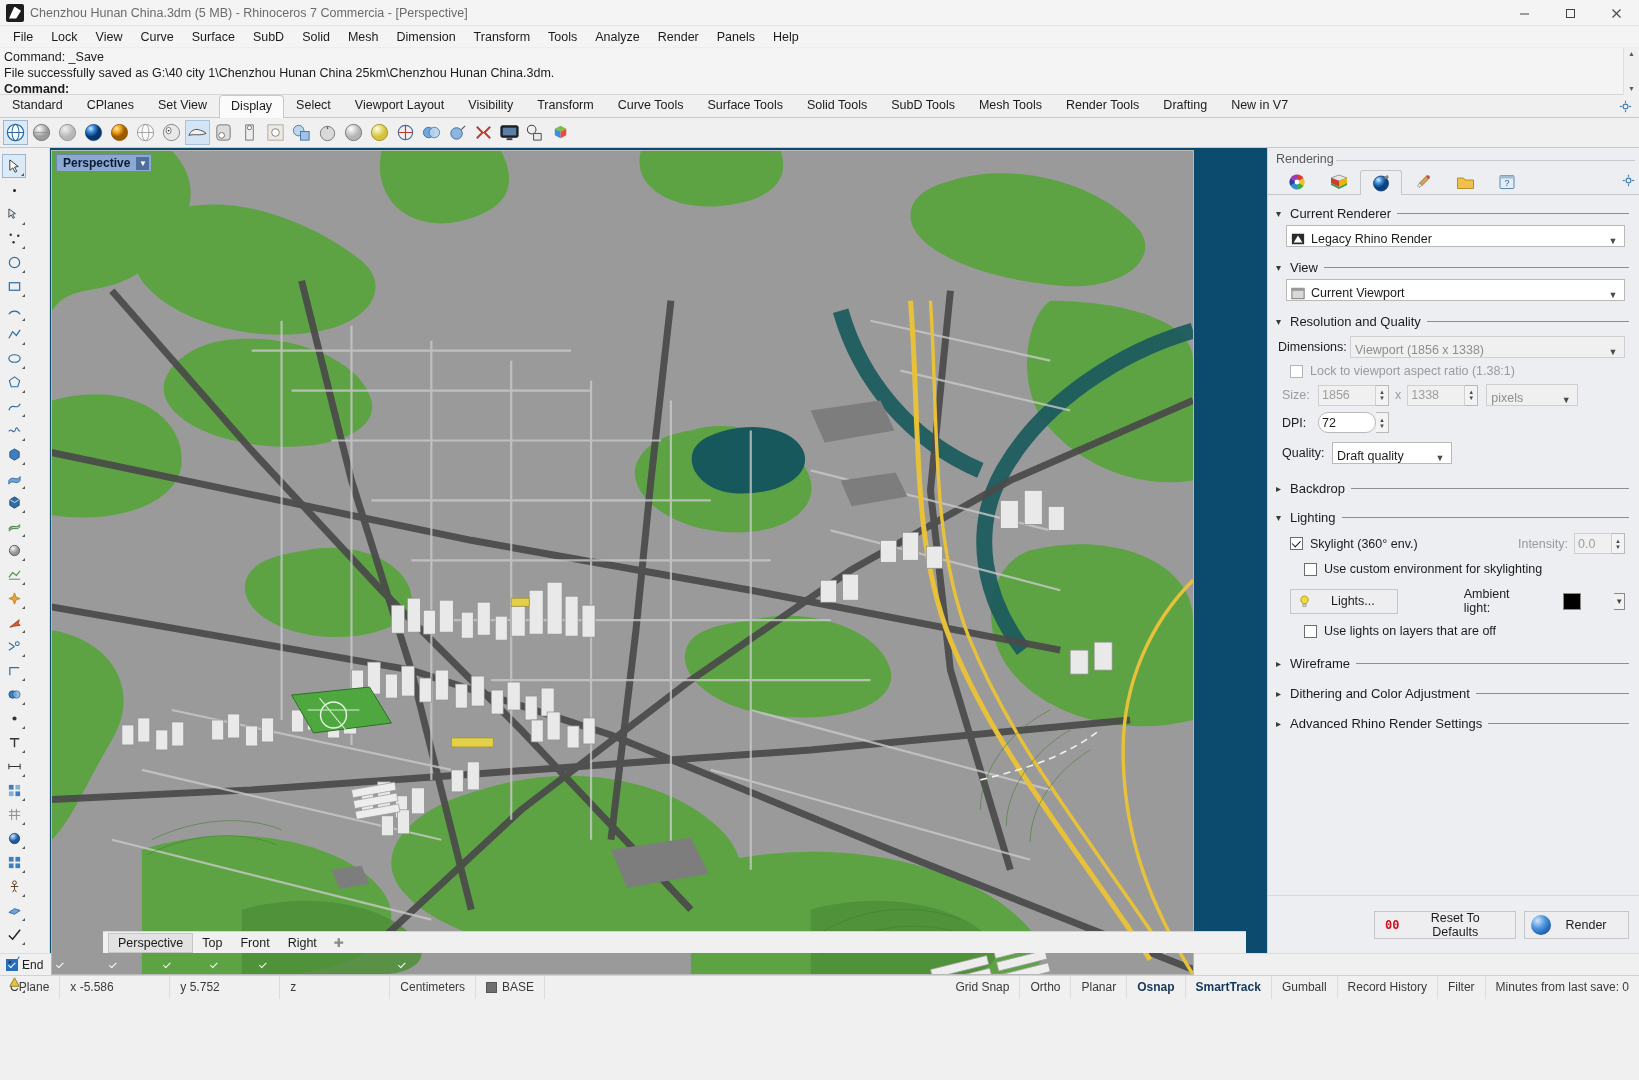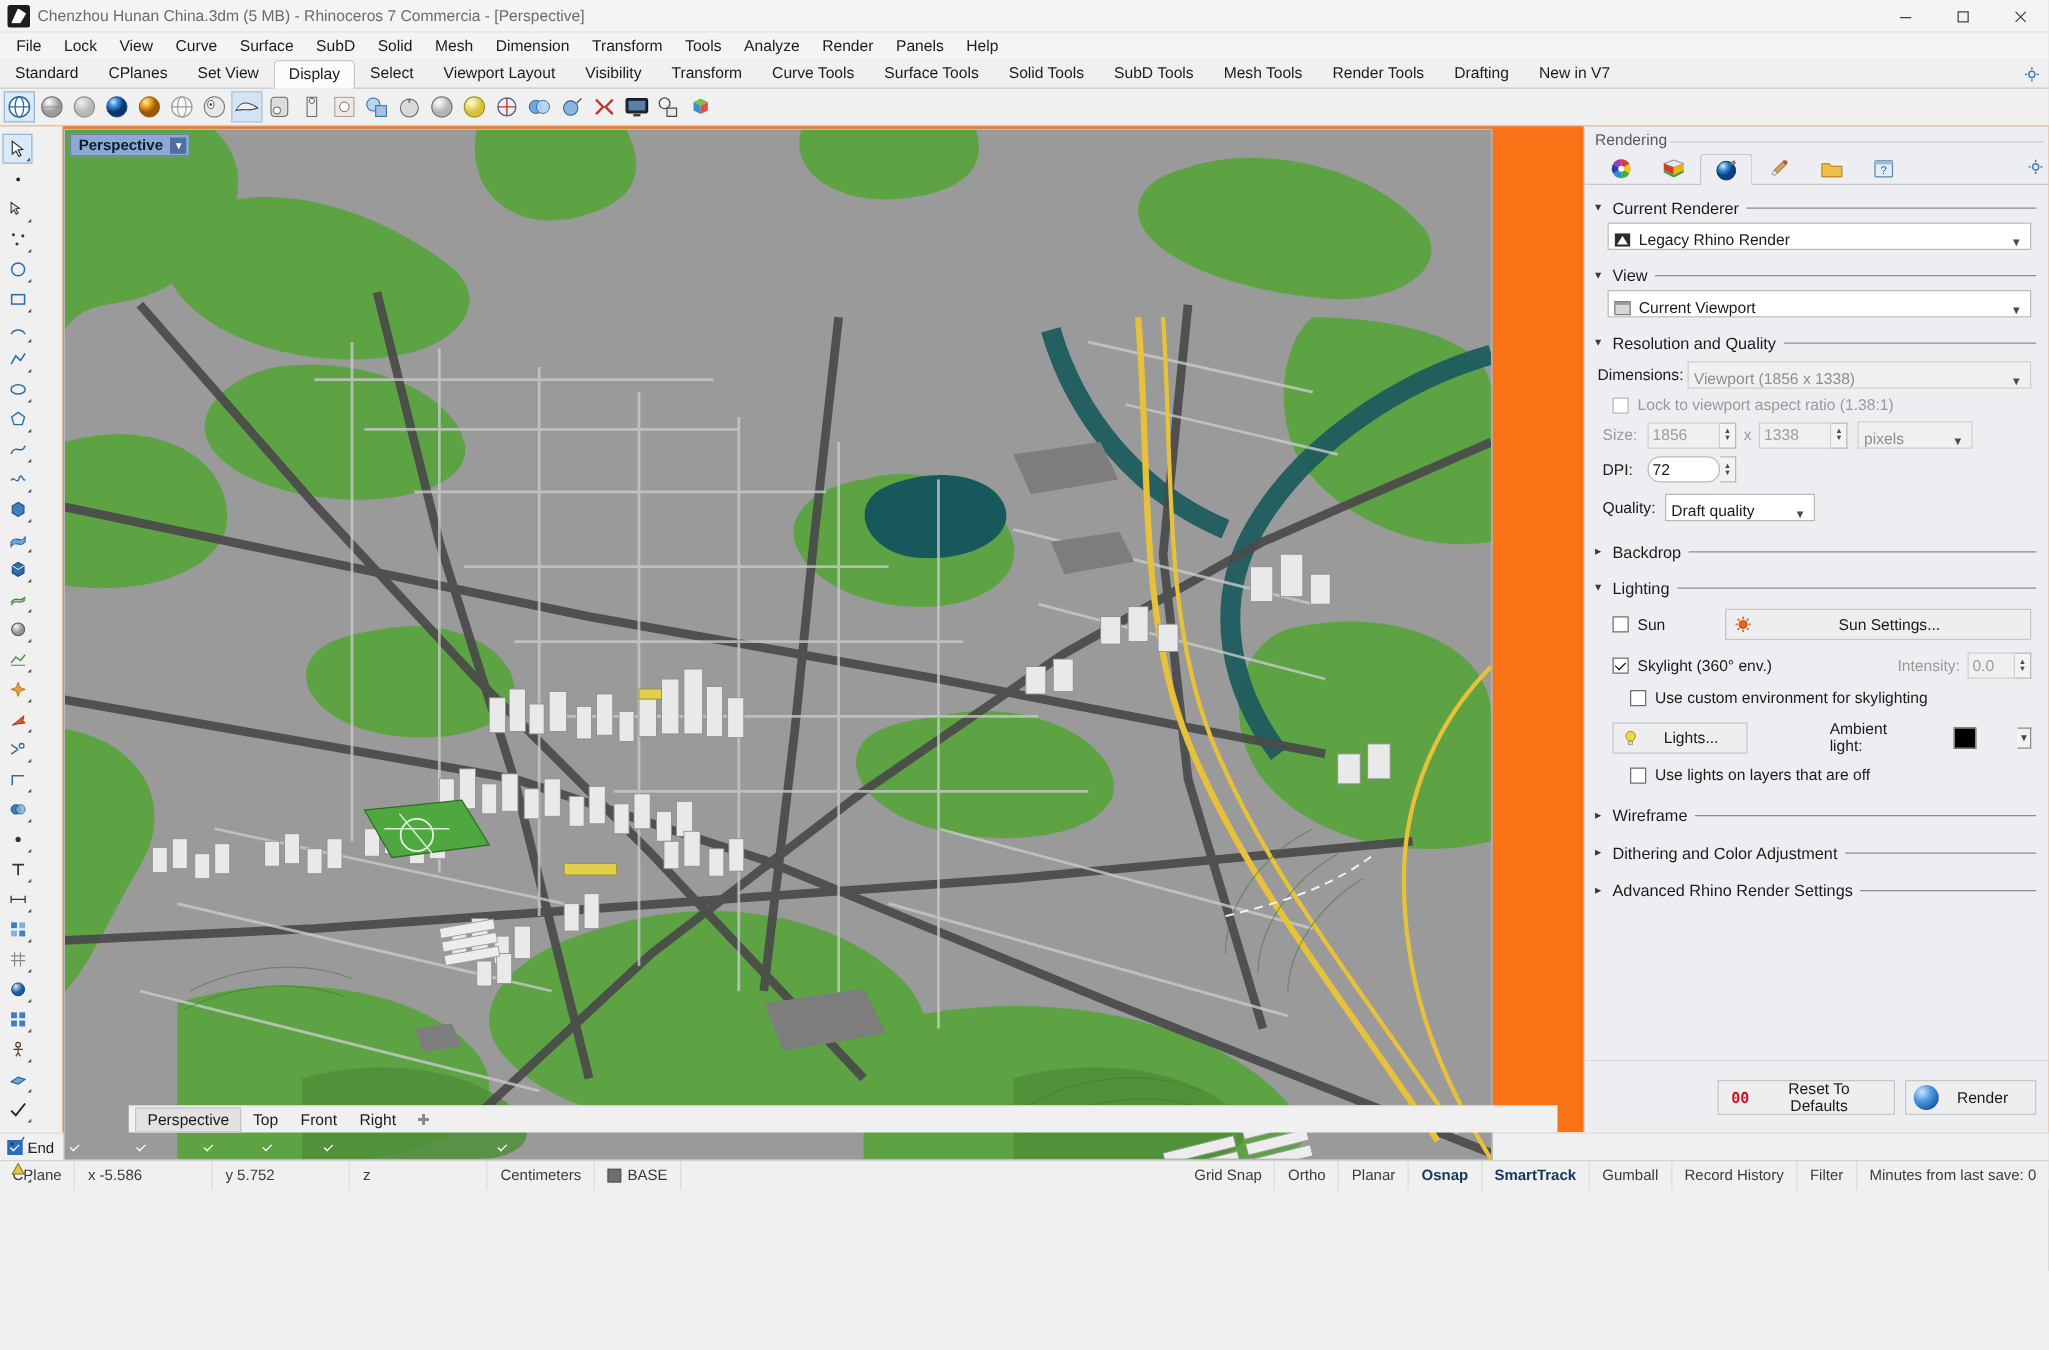--- a/index.html
+++ b/index.html
@@ -79,21 +79,21 @@
   }
   .ico {
     width:25px; height:25px; display:flex; align-items:center; justify-content:center;
     border:1px solid transparent; position:relative;
   }
   .ico.sel { border-color:#9ab6d4; background:#dbeaf7; }
   .ico.hot { background:#d3e4f5; border-color:#a8c3dd; }
   .ico svg { display:block; }
 
   
-  .mainrow { display:flex; height:805px; background:#f97316; }
+  .mainrow { display:flex; height:805px; background:#0c4a6e; }
 
   
   .leftbar {
     width:50px; background:#f0f0f0; padding:6px 0 0 2px;
     display:flex; flex-wrap:wrap; align-content:flex-start; gap:0px;
     border-right:1px solid #dcdcdc;
   }
   .ltool {
     width:24px; height:24px; display:flex; align-items:center; justify-content:center;
     position:relative;
@@ -301,20 +301,29 @@
     <div class="menu-item">Mesh</div>
     <div class="menu-item">Dimension</div>
     <div class="menu-item">Transform</div>
     <div class="menu-item">Tools</div>
     <div class="menu-item">Analyze</div>
     <div class="menu-item">Render</div>
     <div class="menu-item">Panels</div>
     <div class="menu-item">Help</div>
   </div>
 
+  <div class="cmdarea">
+    <div class="cmdline">Command: _Save</div>
+    <div class="cmdline">File successfully saved as G:\40 city 1\Chenzhou Hunan China 25km\Chenzhou Hunan China.3dm.</div>
+    <div class="cmdline bold">Command:</div>
+    <div class="cmd-scroll">
+      <div class="cmd-arrow">▲</div>
+      <div class="cmd-arrow">▼</div>
+    </div>
+  </div>
 
   <div class="tabbar">
     <div class="tab">Standard</div>
     <div class="tab">CPlanes</div>
     <div class="tab">Set View</div>
     <div class="tab active">Display</div>
     <div class="tab">Select</div>
     <div class="tab">Viewport Layout</div>
     <div class="tab">Visibility</div>
     <div class="tab">Transform</div>
@@ -1082,42 +1091,20 @@
           </div>
         </div>
 
         <div class="sect">
           <div class="sect-head" style="padding-top:10px;">
             <span class="chev">▾</span>
             <span class="stitle">Lighting</span>
             <span class="rule"></span>
           </div>
 
-          <div class="row" style="padding:7px 14px 4px 22px;">
-            <span class="cbx"></span>
-            <span class="lbl" style="margin-left:7px;width:70px;">Sun</span>
-            <div class="btn" style="flex:1;">
-              <span class="bico">
-                <svg width="15" height="15" viewBox="0 0 16 16">
-                    <circle cx="8" cy="8" r="3.4" fill="#e8642a" stroke="#9a3c0a" stroke-width=".7"></circle>
-                    <g stroke="#e8642a" stroke-width="1.6">
-                      <line x1="8" y1="1.5" x2="8" y2="3.4"></line>
-                      <line x1="8" y1="12.6" x2="8" y2="14.5"></line>
-                      <line x1="1.5" y1="8" x2="3.4" y2="8"></line>
-                      <line x1="12.6" y1="8" x2="14.5" y2="8"></line>
-                      <line x1="3.4" y1="3.4" x2="4.7" y2="4.7"></line>
-                      <line x1="11.3" y1="11.3" x2="12.6" y2="12.6"></line>
-                      <line x1="12.6" y1="3.4" x2="11.3" y2="4.7"></line>
-                      <line x1="4.7" y1="11.3" x2="3.4" y2="12.6"></line>
-                    </g>
-                  </svg>
-              </span>
-              <span class="btxt">Sun Settings...</span>
-            </div>
-          </div>
 
           <div class="row" style="padding:6px 14px 4px 22px;">
             <span class="cbx on"></span>
             <span class="lbl" style="margin-left:7px;flex:1;">Skylight (360° env.)</span>
             <span class="lbl dim" style="margin-right:6px;">Intensity:</span>
             <div class="ibox disabled" style="width:38px;">
               <span>0.0</span>
             </div>
             <div class="spin">
                 <span>▲</span>

